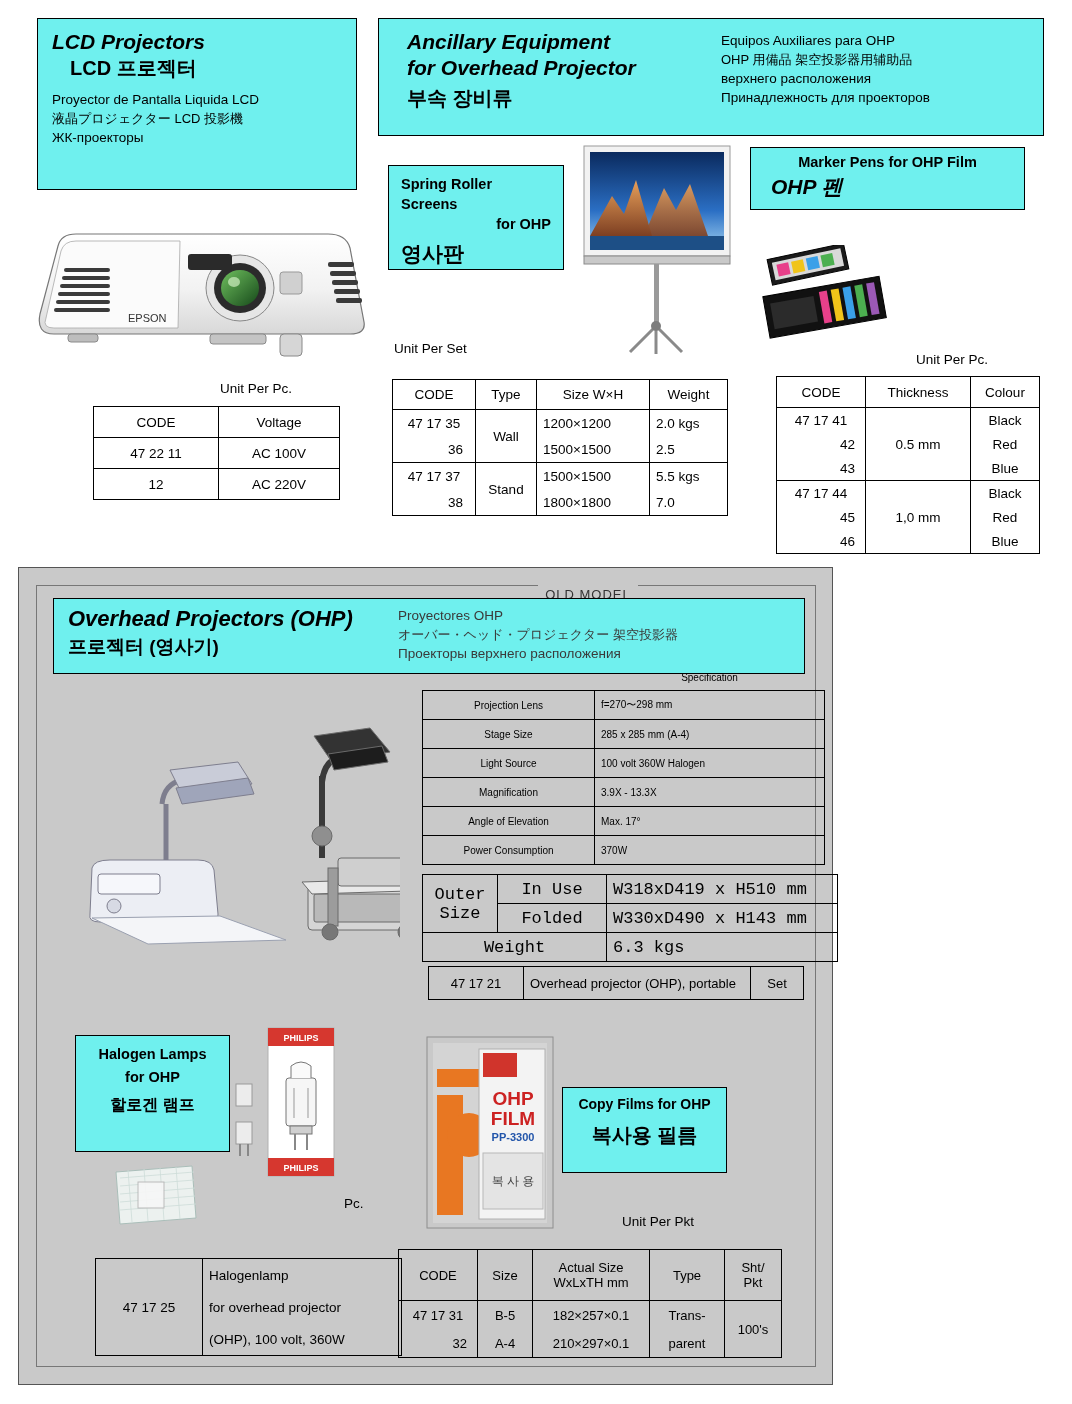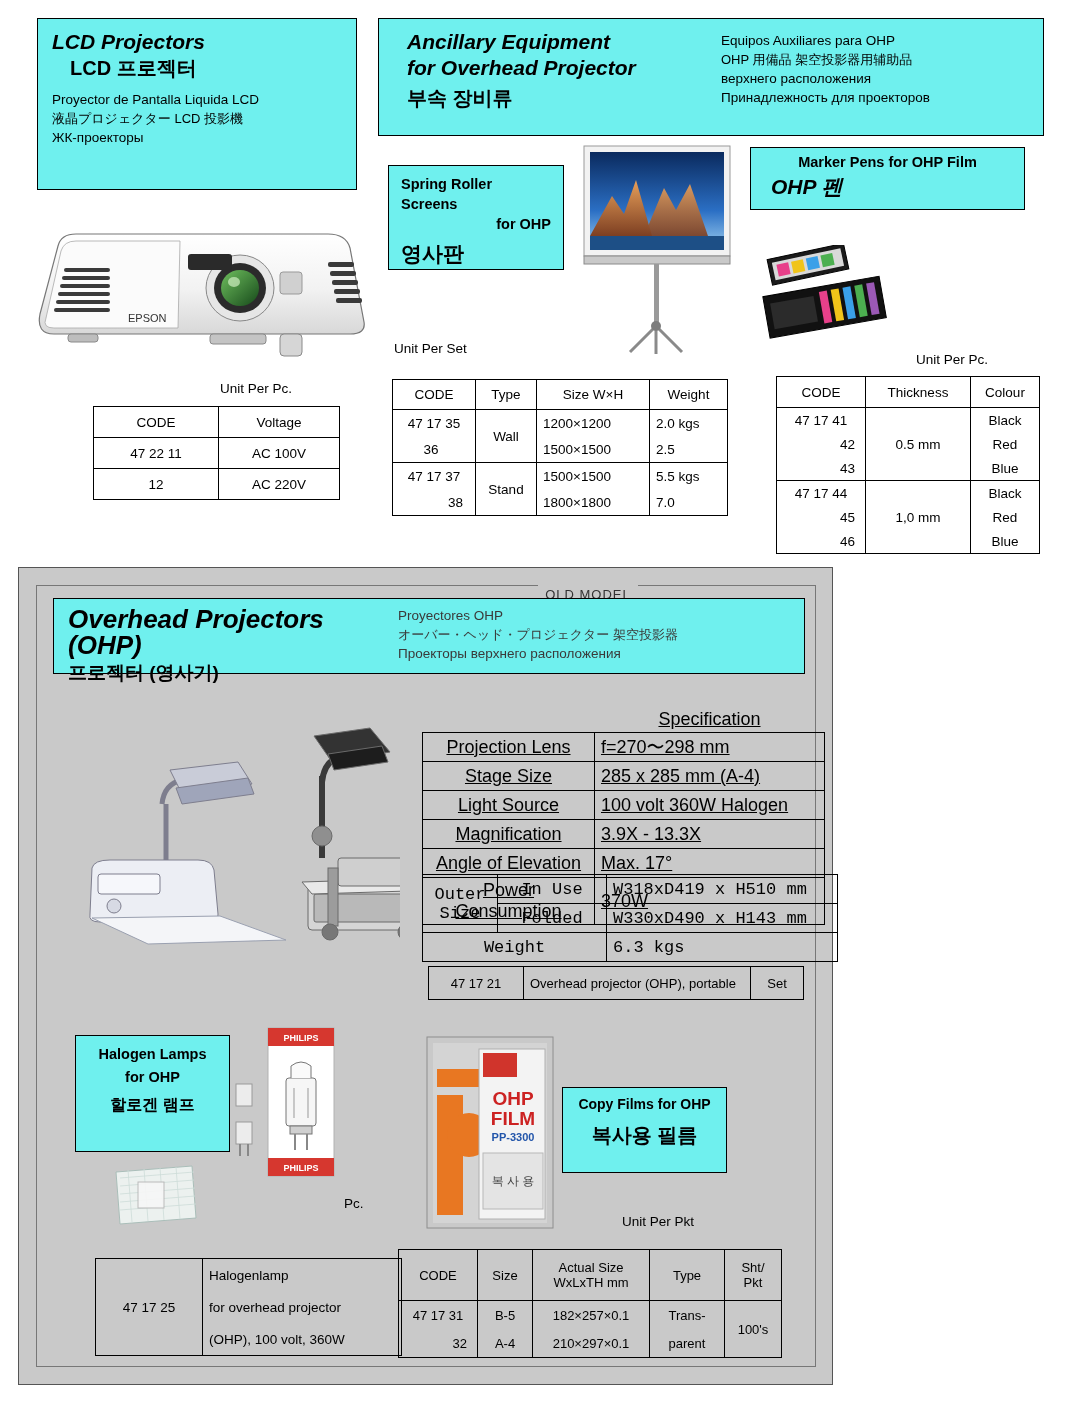--- a/index.html
+++ b/index.html
@@ -212,21 +212,21 @@
     <td style="width:100px;">Size W×H</td>
     <td style="width:65px;">Weight</td>
   </tr>
   <tr>
     <td class="code" style="border-bottom:none;height:22px;">47 17 35</td>
     <td rowspan="2">Wall</td>
     <td style="border-bottom:none;text-align:left;">1200×1200</td>
     <td style="border-bottom:none;text-align:left;">2.0 kgs</td>
   </tr>
   <tr>
-    <td class="code" style="border-top:none;height:22px;padding-right:12px;">36</td>
+    <td class="code" style="border-top:none;height:22px;text-align:right;padding-right:12px;">36</td>
     <td style="border-top:none;text-align:left;">1500×1500</td>
     <td style="border-top:none;text-align:left;">2.5</td>
   </tr>
   <tr>
     <td class="code" style="border-bottom:none;height:22px;">47 17 37</td>
     <td rowspan="2">Stand</td>
     <td style="border-bottom:none;text-align:left;">1500×1500</td>
     <td style="border-bottom:none;text-align:left;">5.5 kgs</td>
   </tr>
   <tr>
@@ -303,21 +303,21 @@
   </table>
 
 <div class="abs greypanel" style="left:18px; top:567px; width:815px; height:818px;"></div>
 <div class="abs innerwhite" style="left:36px; top:585px; width:780px; height:782px; background:transparent;"></div>
 
 <div class="abs oldmodel" style="left:538px; top:585px; width:100px; height:20px; line-height:20px;">OLD MODEL</div>
 
 <div class="abs cyanbox" style="left:53px; top:598px; width:752px; height:76px; padding:7px 14px; background:#6ff0ee;">
   <div style="display:flex;">
     <div style="width:330px;">
-      <div class="hdr-en" style="font-size:26px;">Overhead Projectors (OHP)</div>
+      <div class="hdr-en" style="font-size:22px;">Overhead Projectors (OHP)</div>
       <div class="hdr-ko" style="font-size:19px; margin-top:2px;">프로젝터 (영사기)</div>
     </div>
     <div style="flex:1; color:#3a3a3a;">
       <div class="hdr-sub">Proyectores OHP</div>
       <div class="hdr-sub hdr-sub-cjk">オーバー・ヘッド・プロジェクター     架空投影器</div>
       <div class="hdr-sub">Проекторы верхнего расположения</div>
     </div>
   </div>
 </div>
 
@@ -345,21 +345,21 @@
       <path d="M252 64 Q254 44 268 40 L300 34" stroke="#3a3a3a" stroke-width="6" fill="none"></path>
       <path d="M244 18 L300 10 L320 34 L262 44 Z" fill="#333"></path>
       <path d="M258 36 L312 28 L318 44 L264 52 Z" fill="#1d1d1d"></path>
       <circle cx="252" cy="118" r="10" fill="#8f8f8f"></circle>
       <circle cx="260" cy="214" r="8" fill="#777"></circle>
       <circle cx="336" cy="214" r="8" fill="#777"></circle>
     </g>
   </svg>
 </div>
 
-<table class="spec abs" style="left:422px; top:706px; font-size:18px;text-decoration:underline;">
+<table class="spec abs" style="left:422px; top:664px; font-size:10px;">
   <tbody>
       <tr>
     <td class="nb" style="width:160px;height:22px;border:none;"></td>
     <td style="width:218px;border-top:none;border-left:none;border-right:none;">Specification</td>
   </tr>
   <tr>
     <td style="height:24px;">Projection Lens</td>
     <td style="text-align:left;">f=270〜298 mm</td>
   </tr>
   <tr>

